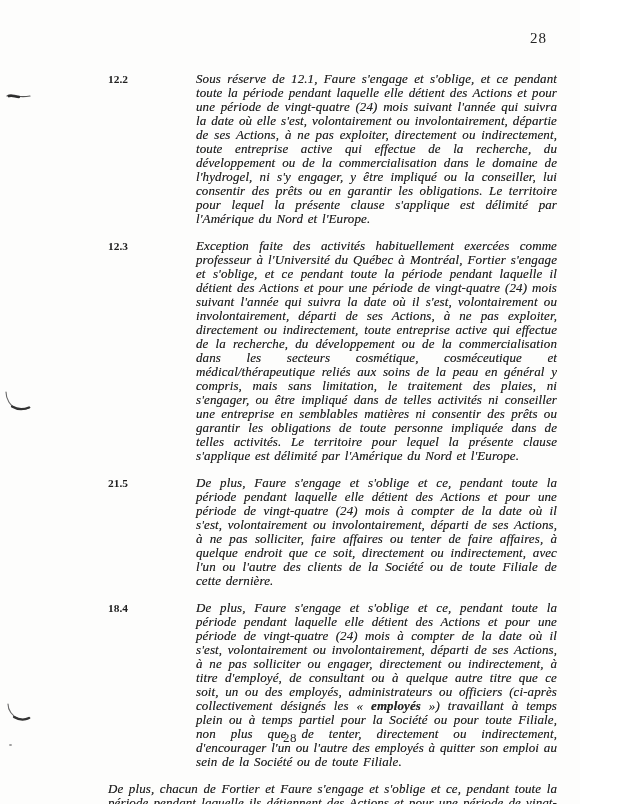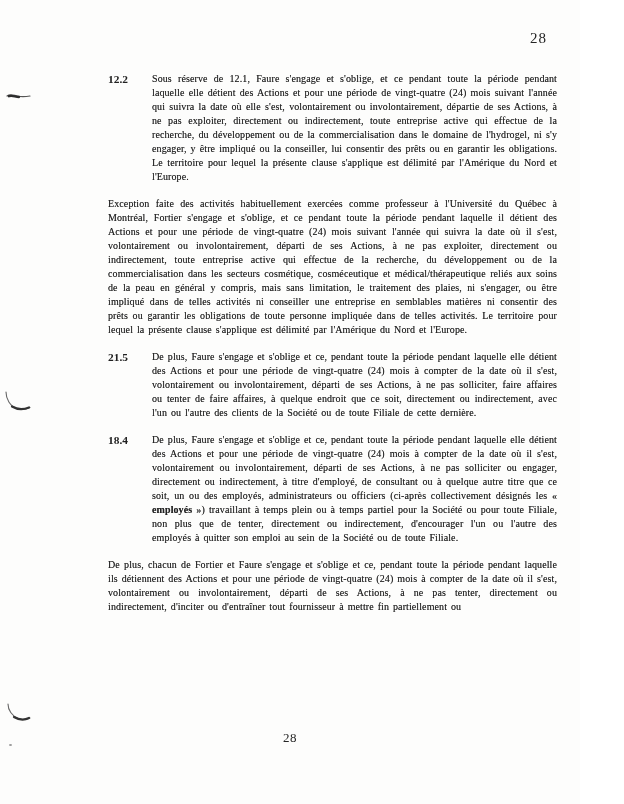--- a/index.html
+++ b/index.html
@@ -36,38 +36,40 @@
   }
   .content {
     position: absolute;
     top: 72px;
     left: 108px;
     width: 449px;
   }
   .para {
     display: flex;
     margin: 0 0 13px 0;
+    gap: 44px;
   }
   .para-num {
     flex: none;
     width: 44px;
     font-weight: bold;
     font-size: 11.4px;
     line-height: 14px;
     color: #202020;
   }
   .para-text {
     flex: 1;
     text-align: justify;
-    font-size: 10px;
+    font-size: 13px;
     line-height: 14px;
     word-spacing: 1.3px;
     letter-spacing: 0.1px;
     color: #232323;
     text-shadow: 0 0 0.4px rgba(20,20,20,0.55);
+    font-style: italic;
   }
   .bold-run {
     font-weight: bold;
   }
   .margin-mark {
     position: absolute;
     left: 0;
     pointer-events: none;
   }
   .mark-1 { top: 90px;  left: 6px; }
@@ -108,20 +110,21 @@
   <div class="mark-dot"></div>
 
   <div class="content">
 
     <div class="para">
       <span class="para-num">12.2</span>
       <span class="para-text">Sous réserve de 12.1, Faure s'engage et s'oblige, et ce pendant toute la période pendant laquelle elle détient des Actions et pour une période de vingt-quatre (24) mois suivant l'année qui suivra la date où elle s'est, volontairement ou involontairement, départie de ses Actions, à ne pas exploiter, directement ou indirectement, toute entreprise active qui effectue de la recherche, du développement ou de la commercialisation dans le domaine de l'hydrogel, ni s'y engager, y être impliqué ou la conseiller, lui consentir des prêts ou en garantir les obligations. Le territoire pour lequel la présente clause s'applique est délimité par l'Amérique du Nord et l'Europe.</span>
     </div>
 
     <div class="para">
+      <span class="para-num">12.3</span>
       <span class="para-text">Exception faite des activités habituellement exercées comme professeur à l'Université du Québec à Montréal, Fortier s'engage et s'oblige, et ce pendant toute la période pendant laquelle il détient des Actions et pour une période de vingt-quatre (24) mois suivant l'année qui suivra la date où il s'est, volontairement ou involontairement, départi de ses Actions, à ne pas exploiter, directement ou indirectement, toute entreprise active qui effectue de la recherche, du développement ou de la commercialisation dans les secteurs cosmétique, cosméceutique et médical/thérapeutique reliés aux soins de la peau en général y compris, mais sans limitation, le traitement des plaies, ni s'engager, ou être impliqué dans de telles activités ni conseiller une entreprise en semblables matières ni consentir des prêts ou garantir les obligations de toute personne impliquée dans de telles activités. Le territoire pour lequel la présente clause s'applique est délimité par l'Amérique du Nord et l'Europe.</span>
     </div>
 
     <div class="para">
       <span class="para-num">21.5</span>
       <span class="para-text">De plus, Faure s'engage et s'oblige et ce, pendant toute la période pendant laquelle elle détient des Actions et pour une période de vingt-quatre (24) mois à compter de la date où il s'est, volontairement ou involontairement, départi de ses Actions, à ne pas solliciter, faire affaires ou tenter de faire affaires, à quelque endroit que ce soit, directement ou indirectement, avec l'un ou l'autre des clients de la Société ou de toute Filiale de cette dernière.</span>
     </div>
 
     <div class="para">
       <span class="para-num">18.4</span>

